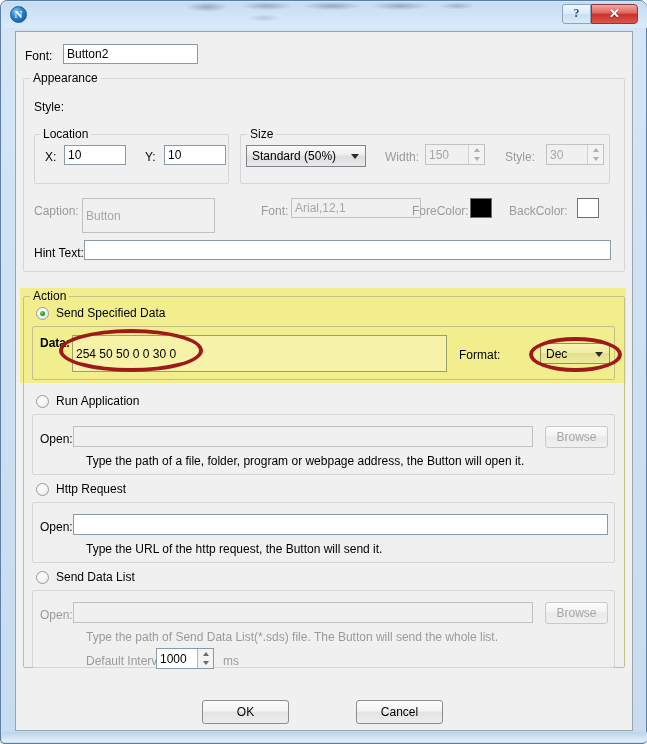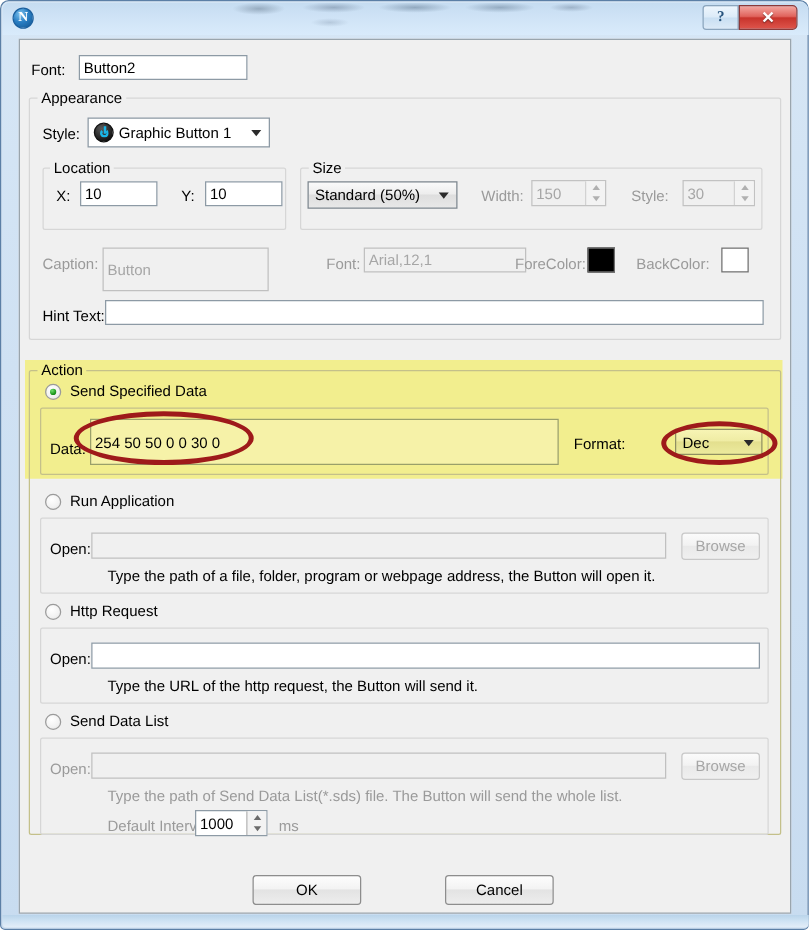--- a/index.html
+++ b/index.html
@@ -281,25 +281,20 @@
 
   <div id="client">
 
     <div class="lbl" style="left:9px; top:17px;">Font:</div>
     <div class="tbox" style="left:47px; top:12px; width:135px; height:20px;">Button2</div>
 
     <div class="group" style="left:7px; top:46px; width:602px; height:194px;"></div>
     <div class="group-title" style="left:14px; top:39px;">Appearance</div>
 
     <div class="lbl" style="left:18px; top:68px;">Style:</div>
-    <div class="combo" style="left:54px; top:62px; width:146px; height:24px;">
-      <div id="style-icon" style="left:4px; top:3px;"></div>
-      <span style="margin-left:24px;">Graphic Button 1</span>
-      <span class="combo-arrow"></span>
-    </div>
 
     <div class="group" style="left:18px; top:102px; width:195px; height:50px;"></div>
     <div class="group-title" style="left:24px; top:95px;">Location</div>
     <div class="lbl" style="left:29px; top:118px;">X:</div>
     <div class="tbox" style="left:48px; top:113px; width:62px; height:20px;">10</div>
     <div class="lbl" style="left:129px; top:118px;">Y:</div>
     <div class="tbox" style="left:148px; top:113px; width:62px; height:20px;">10</div>
 
     <div class="group" style="left:224px; top:102px; width:370px; height:50px;"></div>
     <div class="group-title" style="left:231px; top:95px;">Size</div>
@@ -338,21 +333,21 @@
 
     <div id="action-highlight" style="left:4px; top:256px; width:606px; height:95px;"></div>
 
     <div class="group group-yellow" style="left:7px; top:264px; width:602px; height:372px;"></div>
     <div class="group-title group-title-yellow" style="left:14px; top:257px;">Action</div>
 
     <div class="radio checked" style="left:20px; top:275px;"></div>
     <div class="lbl" style="left:40px; top:274px;">Send Specified Data</div>
 
     <div class="group group-yellow" style="left:16px; top:294px; width:583px; height:54px;"></div>
-    <div class="lbl" style="left:24px; top:320px;">Data:</div>
+    <div class="lbl" style="left:24px; top:304px;font-weight:bold;">Data:</div>
     <div class="tbox tbox-yellow" style="left:56px; top:303px; width:375px; height:37px;">254 50 50 0 0 30 0</div>
     <div class="lbl" style="left:443px; top:316px;">Format:</div>
     <div class="combo combo-yellow" style="left:524px; top:311px; width:70px; height:21px;">
       <span style="margin-left:5px;">Dec</span>
       <span class="combo-arrow"></span>
     </div>
 
     <div class="annot-ellipse" style="left:43px; top:297px; width:144px; height:43px;"></div>
     <div class="annot-ellipse" style="left:513px; top:305px; width:93px; height:35px;"></div>
 

